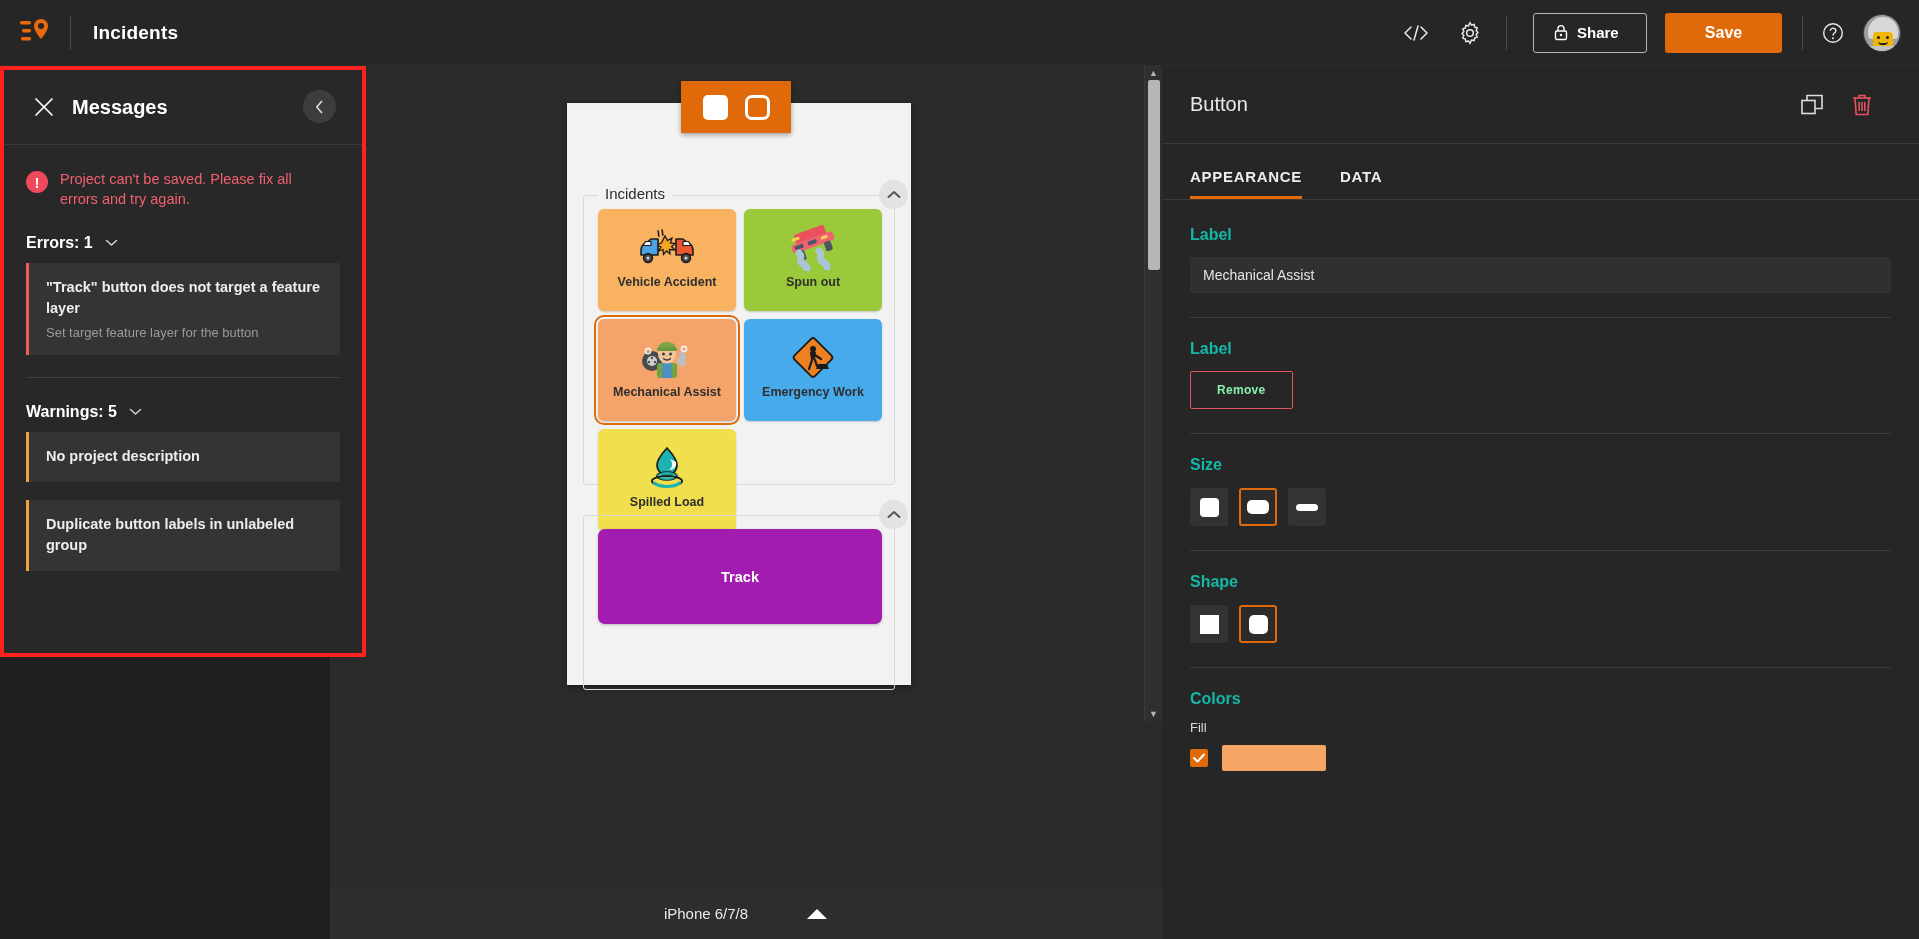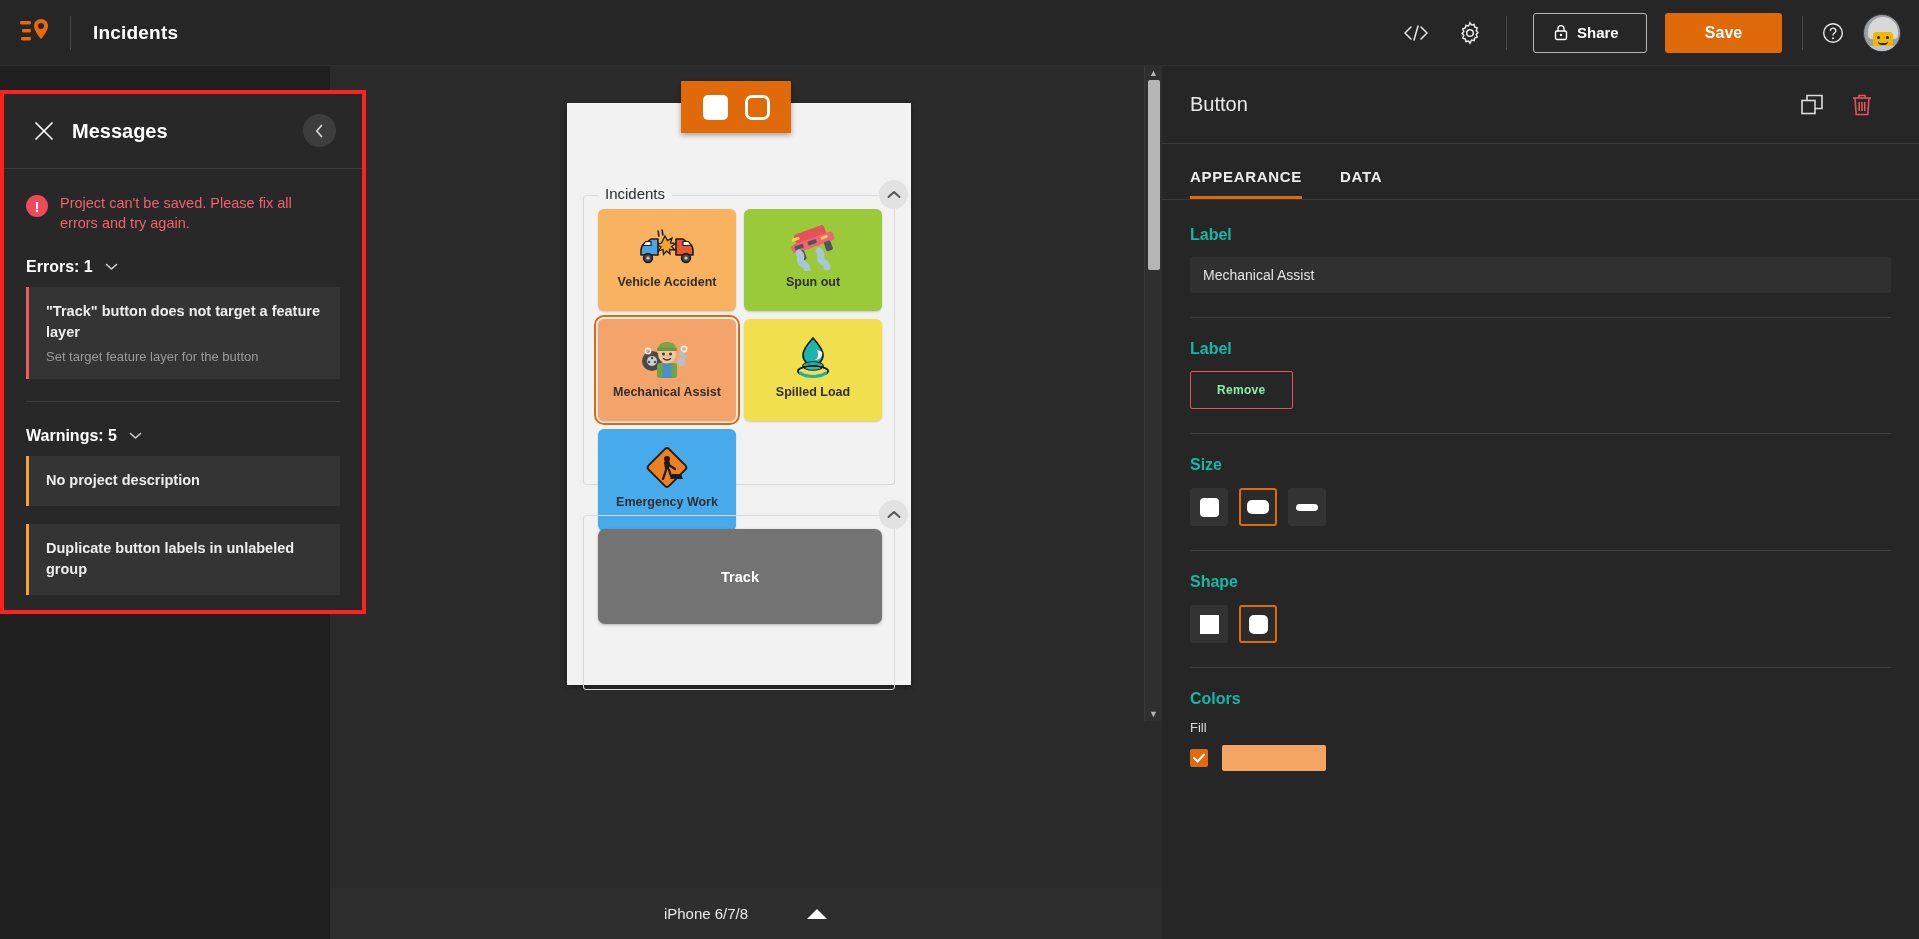--- a/index.html
+++ b/index.html
@@ -56,24 +56,23 @@
     position: absolute; left: 9px; top: 17px; width: 20px; height: 16px;
     background: #f2b705; border-radius: 4px;
   }
   .avatar .eye { position:absolute; width:3px;height:3px;background:#222;border-radius:50%;top:21px;}
   .avatar .eye.l{left:13px;} .avatar .eye.r{left:22px;}
   .avatar .mouth{position:absolute;left:14px;top:26px;width:10px;height:4px;border-bottom:2px solid #222;border-radius:0 0 6px 6px;}
   .avatar .collar{position:absolute;left:2px;top:31px;width:34px;height:8px;background:#bfc3c6;}
 
   
   .messages-panel {
-    position: absolute; left: 0; top: 66px; width: 366px; height: 524px;
+    position: absolute; left: 0; top: 66px; width: 366px; height: 591px;
     background: #282828; border: 4px solid #ff2020; z-index: 30;
     overflow: hidden;
-    margin-top: 24px;
   }
   .msg-header {
     height: 75px; display: flex; align-items: center; position: relative;
     border-bottom: 1px solid #3a3a3a; background:#282828;
   }
   .msg-close {
     width: 36px; height: 36px; margin-left: 22px; display: flex;
     align-items: center; justify-content: center; cursor: pointer; color: #fff;
   }
   .msg-title { color: #fff; font-size: 20px; font-weight: 700; margin-left: 10px; }
@@ -164,21 +163,21 @@
     line-height: 1.1; padding: 0 4px;
   }
   .tile .tlabel.light { color: #ffffff; }
 
   .group-box2 {
     position: absolute; left: 16px; top: 412px; width: 312px; height: 175px;
     border: 1px solid #d9d9d9; border-radius: 3px;
   }
   .track-btn {
     position: absolute; left: 14px; top: 13px; width: 284px; height: 95px;
-    background: #737373; border-radius: 7px; display: flex; align-items: center;
+    background: #a21caf; border-radius: 7px; display: flex; align-items: center;
     justify-content: center; color: #fff; font-size: 14.5px; font-weight: 700;
     cursor: pointer; box-shadow: 0 1px 3px rgba(0,0,0,.25);
   }
 
   .device-bar {
     position: absolute; left: 330px; bottom: 0; width: 832px; height: 51px;
     background: #2e2e2e; display: flex; align-items: center; justify-content: center;
     gap: 58px; z-index: 8;
   }
   .device-name { color: #e9e9e9; font-size: 15px; }
@@ -392,48 +391,48 @@
                 <rect x="19" y="12.5" width="20" height="3.5" rx="1.6" fill="#6b9a3e"></rect>
                 <circle cx="25.5" cy="19" r="1.5" fill="#3a3a3a"></circle>
                 <circle cx="32.5" cy="19" r="1.5" fill="#3a3a3a"></circle>
                 <path d="M25.5 23.5c1.6 2 5.4 2 7 0" stroke="#3a3a3a" stroke-width="1.3" fill="none" stroke-linecap="round"></path>
                 <path d="M28 20.5c.7.8 1.3.8 2 0" stroke="#d6a87c" stroke-width="1.2" fill="none"></path>
               </svg>
             </div>
             <div class="tlabel">Mechanical Assist</div>
           </div>
 
+          <div class="tile" style="background:#47aaea;">
+            <div class="glyph">
+              <svg width="50" height="48" viewBox="0 0 50 48">
+                <rect x="25" y="3" width="29" height="29" rx="3" transform="rotate(45 25 3)" fill="#ef8022" stroke="#1c1c1c" stroke-width="1.8"></rect>
+                <circle cx="25" cy="15" r="3" fill="#1c1c1c"></circle>
+                <path d="M22 19c0-1.5 1.5-2 3-2s3 .5 3 2l-1 6-2 1-2-1z" fill="#1c1c1c"></path>
+                <path d="M24 26l-3 9M27 26l2 6" stroke="#1c1c1c" stroke-width="2.3" stroke-linecap="round"></path>
+                <path d="M27 21l6 4" stroke="#1c1c1c" stroke-width="2.3" stroke-linecap="round"></path>
+                <path d="M30 30h9l2 5H28z" fill="#1c1c1c"></path>
+              </svg>
+            </div>
+            <div class="tlabel">Emergency Work</div>
+          </div>
+
           <div class="tile" style="background:#f2df4e;">
             <div class="glyph">
               <svg width="48" height="46" viewBox="0 0 48 46">
                 <path d="M24 3c0 0 10 11 10 17a10 10 0 0 1-20 0c0-6 10-17 10-17z" fill="#1cb3b0" stroke="#1c1c1c" stroke-width="1.7"></path>
                 <path d="M27 14c3 3 3 9-1 11 5 0 8-4 7-8z" fill="#fff"></path>
                 <ellipse cx="24" cy="31" rx="10" ry="4" fill="none" stroke="#1c1c1c" stroke-width="1.7"></ellipse>
                 <ellipse cx="24" cy="31" rx="10" ry="4" fill="#1cb3b0" opacity=".85"></ellipse>
                 <ellipse cx="24" cy="36" rx="15" ry="5" fill="none" stroke="#1c1c1c" stroke-width="1.7"></ellipse>
                 <path d="M9 36a15 5 0 0 0 30 0" fill="#f2df4e"></path>
                 <ellipse cx="24" cy="36" rx="15" ry="5" fill="none" stroke="#1c1c1c" stroke-width="1.7"></ellipse>
                 <path d="M11.5 38c3 2.5 8 3.5 12.5 3.5s9.5-1 12.5-3.5" stroke="#1cb3b0" stroke-width="3" fill="none" stroke-linecap="round"></path>
               </svg>
             </div>
             <div class="tlabel">Spilled Load</div>
-          </div>
-
-          <div class="tile" style="background:#47aaea;">
-            <div class="glyph">
-              <svg width="50" height="48" viewBox="0 0 50 48">
-                <rect x="25" y="3" width="29" height="29" rx="3" transform="rotate(45 25 3)" fill="#ef8022" stroke="#1c1c1c" stroke-width="1.8"></rect>
-                <circle cx="25" cy="15" r="3" fill="#1c1c1c"></circle>
-                <path d="M22 19c0-1.5 1.5-2 3-2s3 .5 3 2l-1 6-2 1-2-1z" fill="#1c1c1c"></path>
-                <path d="M24 26l-3 9M27 26l2 6" stroke="#1c1c1c" stroke-width="2.3" stroke-linecap="round"></path>
-                <path d="M27 21l6 4" stroke="#1c1c1c" stroke-width="2.3" stroke-linecap="round"></path>
-                <path d="M30 30h9l2 5H28z" fill="#1c1c1c"></path>
-              </svg>
-            </div>
-            <div class="tlabel">Emergency Work</div>
           </div>
 
         </div>
       </div>
 
       <div class="group-box2">
         <div class="group-collapse">
           <svg width="14" height="9" viewBox="0 0 14 9" fill="none" stroke="#555" stroke-width="1.9" stroke-linecap="round" stroke-linejoin="round">
               <polyline points="1.5,7 7,2 12.5,7"></polyline>
             </svg>

